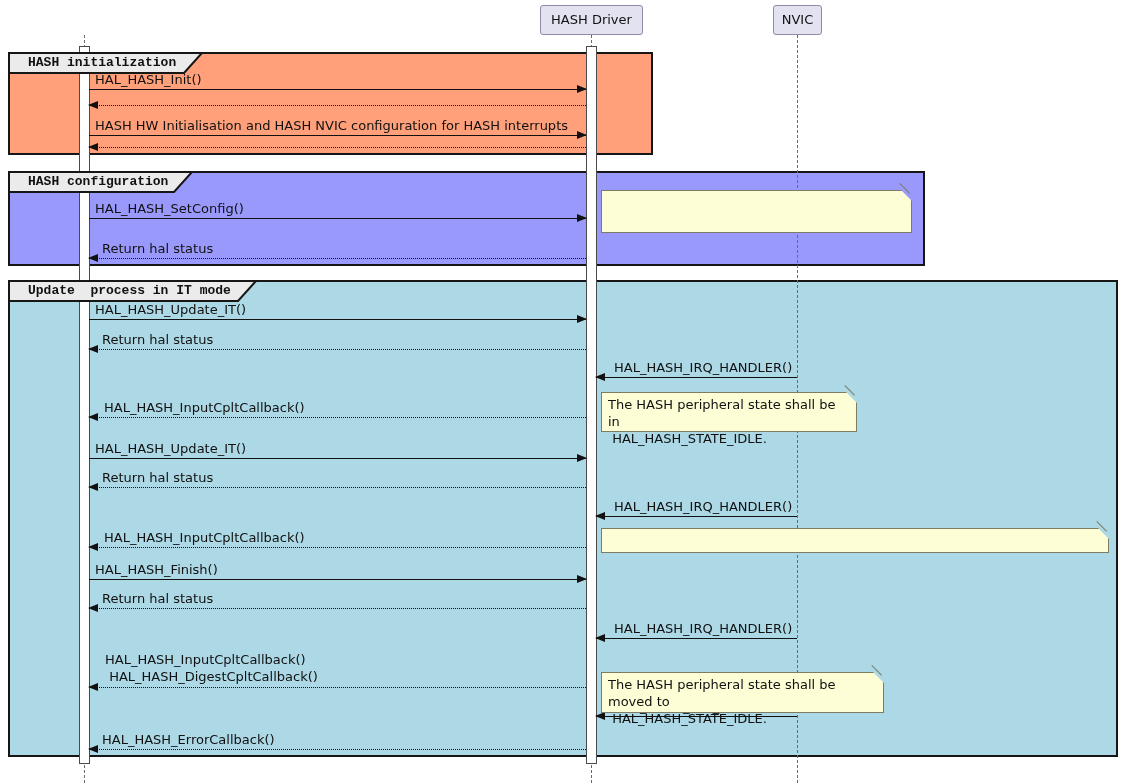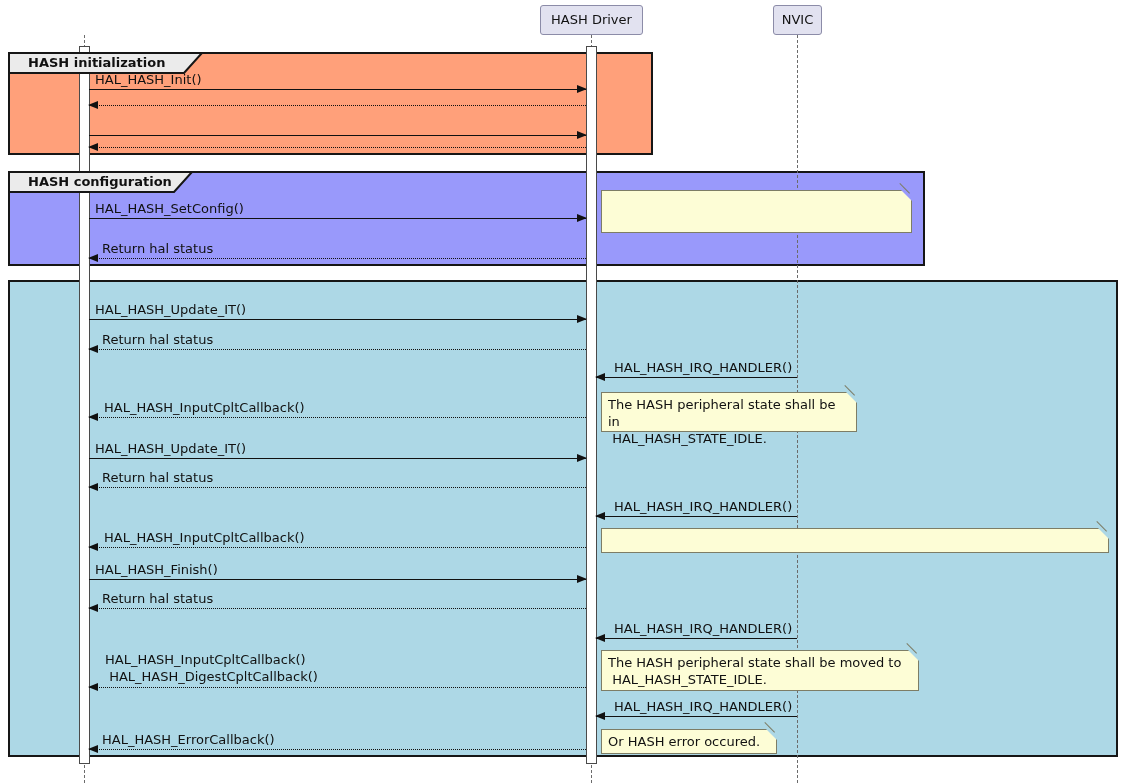--- a/index.html
+++ b/index.html
@@ -13,21 +13,21 @@
   .activation{position:absolute;width:9px;background:#fff;border:1px solid #4a4a4a;z-index:3;}
 
   
   .frame{position:absolute;border:2px solid #161616;z-index:1;box-sizing:border-box;}
   .frame-init{background:#FFA07A;}
   .frame-config{background:#9999FB;}
   .frame-update{background:#ADD8E6;}
   .frame-tab{position:absolute;z-index:4;}
   .frame-tab svg{display:block;}
   .frame-title{position:absolute;left:20px;top:2px;font-size:13px;font-weight:bold;
-               white-space:pre;z-index:5;line-height:17px;}
+               white-space:pre;z-index:5;line-height:17px;font-family:Liberation Mono, monospace;}
 
   
   .participant{position:absolute;top:5px;height:30px;background:#E2E2F0;
                border:1px solid #8C8CA8;border-radius:3px;box-sizing:border-box;
                font-size:13px;text-align:center;line-height:27px;z-index:4;white-space:pre;}
 
   
   .msg{position:absolute;height:0;z-index:5;}
   .solid{border-top:1.5px solid #111;}
   .dotted{border-top:1.5px dotted #111;}
@@ -68,31 +68,38 @@
         <polygon points="1,1 194,1 176,21 1,21" fill="#EBEBEB" stroke="#161616" stroke-width="2"></polygon>
       </svg>
     <div class="frame-title">HASH initialization</div>
   </div>
   <div class="frame-tab" style="left:8px;top:171px">
     <svg width="188" height="22">
         <polygon points="1,1 184,1 166,21 1,21" fill="#EBEBEB" stroke="#161616" stroke-width="2"></polygon>
       </svg>
     <div class="frame-title">HASH configuration</div>
   </div>
+  <div class="frame-tab" style="left:8px;top:280px">
+    <svg width="252" height="22">
+        <polygon points="1,1 248,1 230,21 1,21" fill="#EBEBEB" stroke="#161616" stroke-width="2"></polygon>
+      </svg>
+    <div class="frame-title">Update  process in IT mode</div>
+  </div>
 
   <div class="participant" style="left:540px;width:103px">HASH Driver</div>
   <div class="participant" style="left:773px;width:49px">NVIC</div>
 
   <div class="mlabel" style="left:95px;top:71px">HAL_HASH_Init()</div>
   <div class="msg solid" style="left:89px;top:89px;width:497px">
       <span class="head h-right"></span>
     </div>
   <div class="msg dotted" style="left:89px;top:105px;width:497px">
       <span class="head h-left"></span>
     </div>
+  <div class="mlabel" style="left:95px;top:117px">HASH HW Initialisation and HASH NVIC configuration for HASH interrupts</div>
   <div class="msg solid" style="left:89px;top:135px;width:497px">
       <span class="head h-right"></span>
     </div>
   <div class="msg dotted" style="left:89px;top:147px;width:497px">
       <span class="head h-left"></span>
     </div>
 
   <div class="mlabel" style="left:95px;top:200px">HAL_HASH_SetConfig()</div>
   <div class="msg solid" style="left:89px;top:218px;width:497px">
       <span class="head h-right"></span>
@@ -150,33 +157,32 @@
     </div>
   <div class="mlabel" style="left:102px;top:590px">Return hal status</div>
   <div class="msg dotted" style="left:89px;top:608px;width:497px">
       <span class="head h-left"></span>
     </div>
 
   <div class="mlabel" style="left:614px;top:620px">HAL_HASH_IRQ_HANDLER()</div>
   <div class="msg solid" style="left:596px;top:638px;width:201px">
       <span class="head h-left"></span>
     </div>
-  <div class="note on-blue" style="left:601px;top:650px;width:318px;height:41px"><span class="fold"></span><span class="fold-line"></span><span>The HASH peripheral state shall be moved to
+  <div class="note on-blue" style="left:601px;top:672px;width:283px;height:41px"><span class="fold"></span><span class="fold-line"></span><span>The HASH peripheral state shall be moved to
  HAL_HASH_STATE_IDLE.</span></div>
 
   <div class="mlabel" style="left:105px;top:651px">HAL_HASH_InputCpltCallback()
  HAL_HASH_DigestCpltCallback()</div>
   <div class="msg dotted" style="left:89px;top:687px;width:497px">
       <span class="head h-left"></span>
     </div>
 
   <div class="mlabel" style="left:614px;top:698px">HAL_HASH_IRQ_HANDLER()</div>
   <div class="msg solid" style="left:596px;top:716px;width:201px">
       <span class="head h-left"></span>
     </div>
-  <div class="note on-blue" style="left:601px;top:729px;width:176px;height:25px"><span class="fold"></span><span class="fold-line"></span><span>Or HASH error occured.</span></div>
 
   <div class="mlabel" style="left:102px;top:731px">HAL_HASH_ErrorCallback()</div>
   <div class="msg dotted" style="left:89px;top:749px;width:497px">
       <span class="head h-left"></span>
     </div>
 
 </div>
 
 </body></html>

